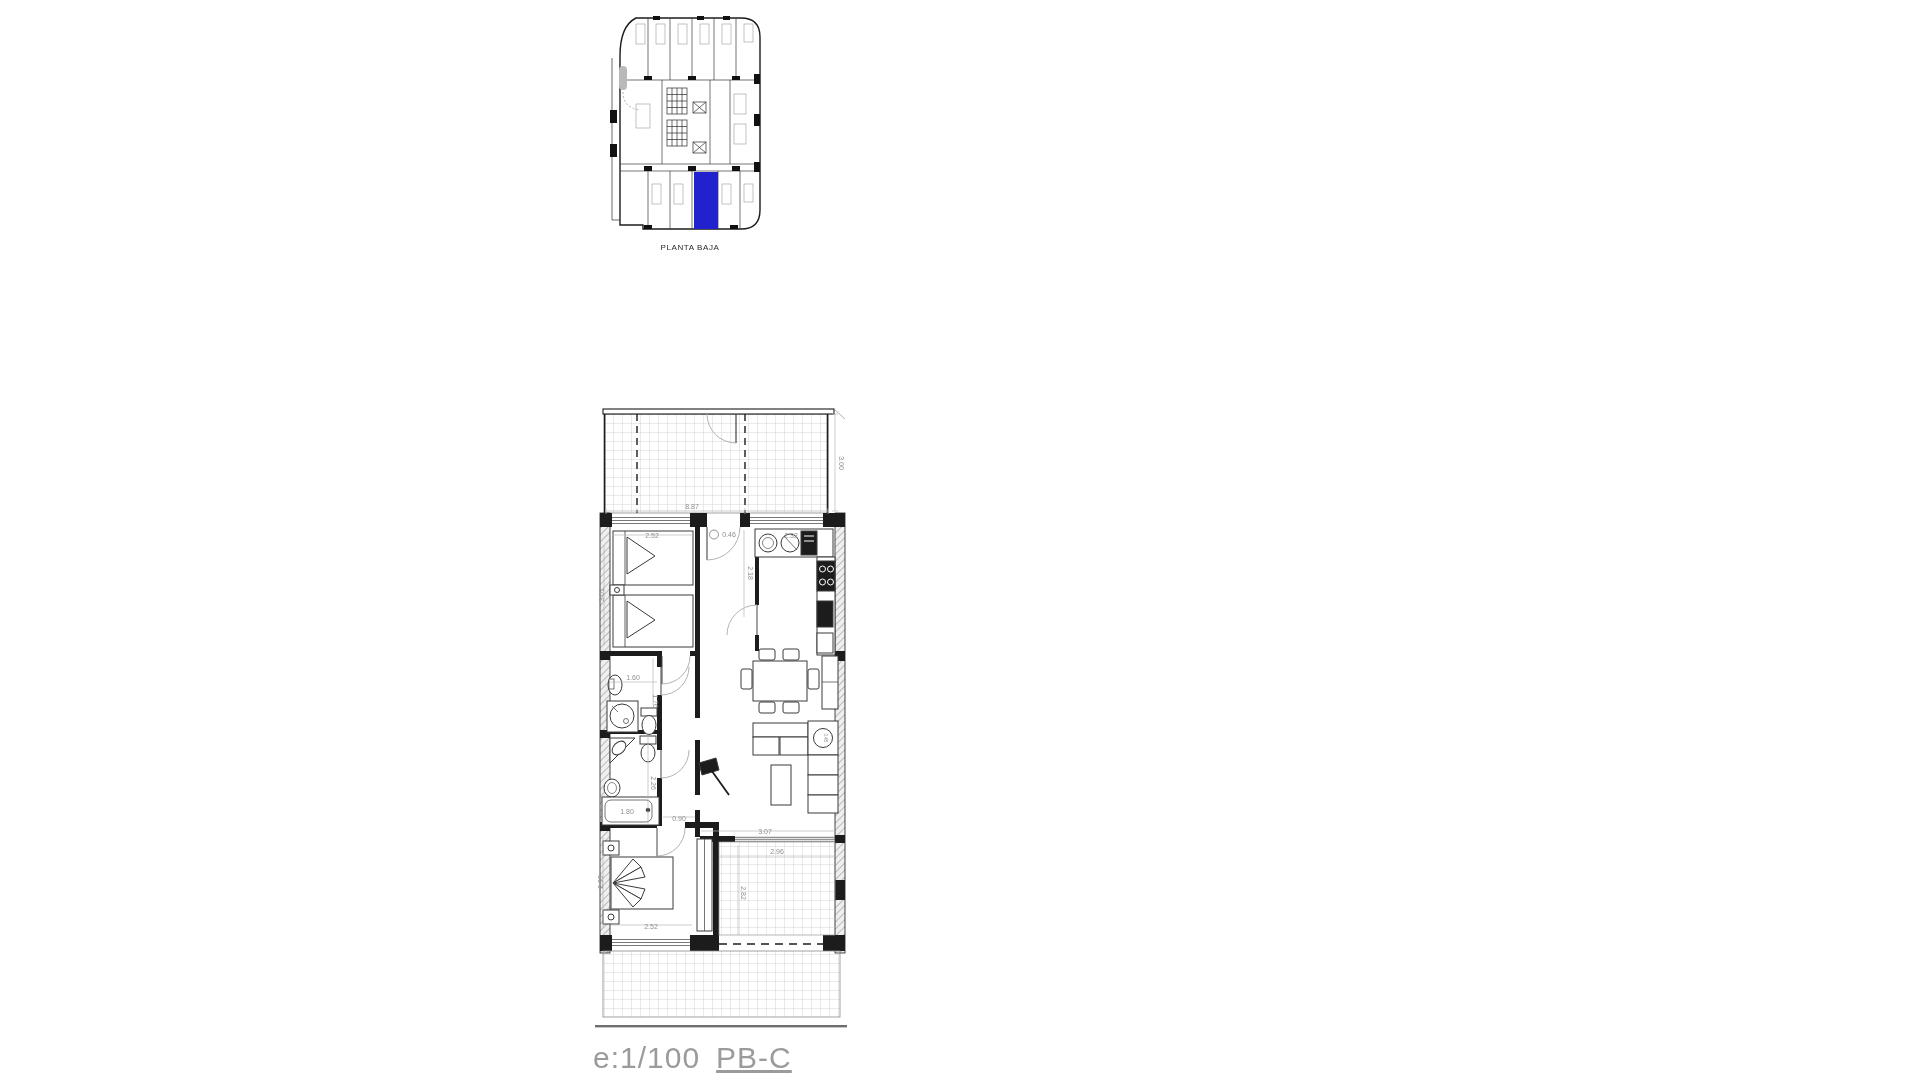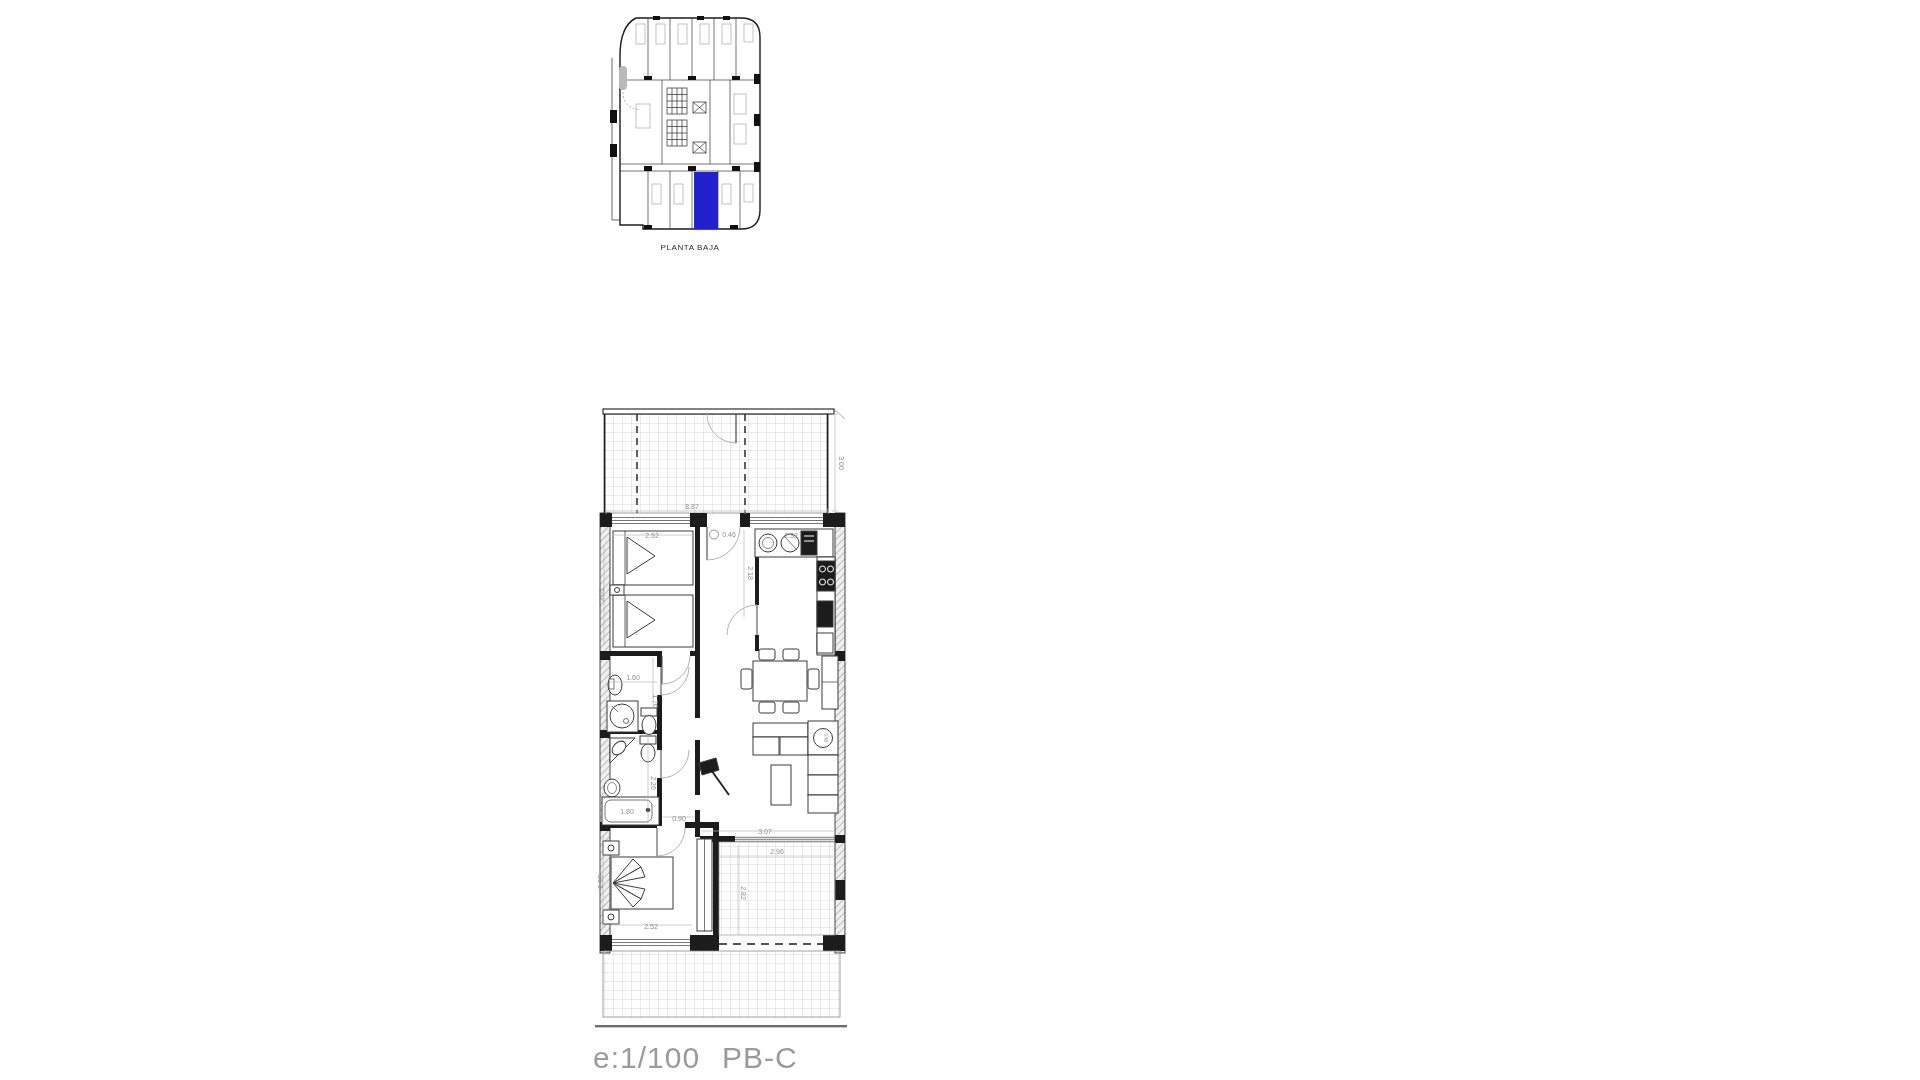--- a/index.html
+++ b/index.html
@@ -3,21 +3,21 @@
 <meta charset="utf-8">
 <style>
   html,body{margin:0;padding:0;background:#ffffff;}
   .page{position:relative;width:1920px;height:1080px;background:#fff;overflow:hidden;
         font-family:"Liberation Sans",sans-serif;}
   .abs{position:absolute;}
   .siteplan-label{position:absolute;left:610px;top:243px;width:160px;text-align:center;
         font-size:8px;letter-spacing:.6px;color:#2a2a2a;font-family:"Liberation Sans",sans-serif;}
   .footer{position:absolute;left:593px;top:1041px;font-size:30px;color:#9b9b9b;
         letter-spacing:1px;font-family:"Liberation Sans",sans-serif;white-space:nowrap;}
-  .footer .code{margin-left:22px;}
+  .footer .code{margin-left:16px;text-decoration:underline;}
   svg text{font-family:"Liberation Sans",sans-serif;fill:#8f8f8f;}
   .dim{font-size:7px;text-anchor:middle;}
   .dim-sm{font-size:4.5px;text-anchor:middle;}
 </style>
 </head>
 <body>
 
 <div class="page">
 
   <svg class="abs" style="left:610px;top:14px" width="160" height="226" viewBox="0 0 160 226">

